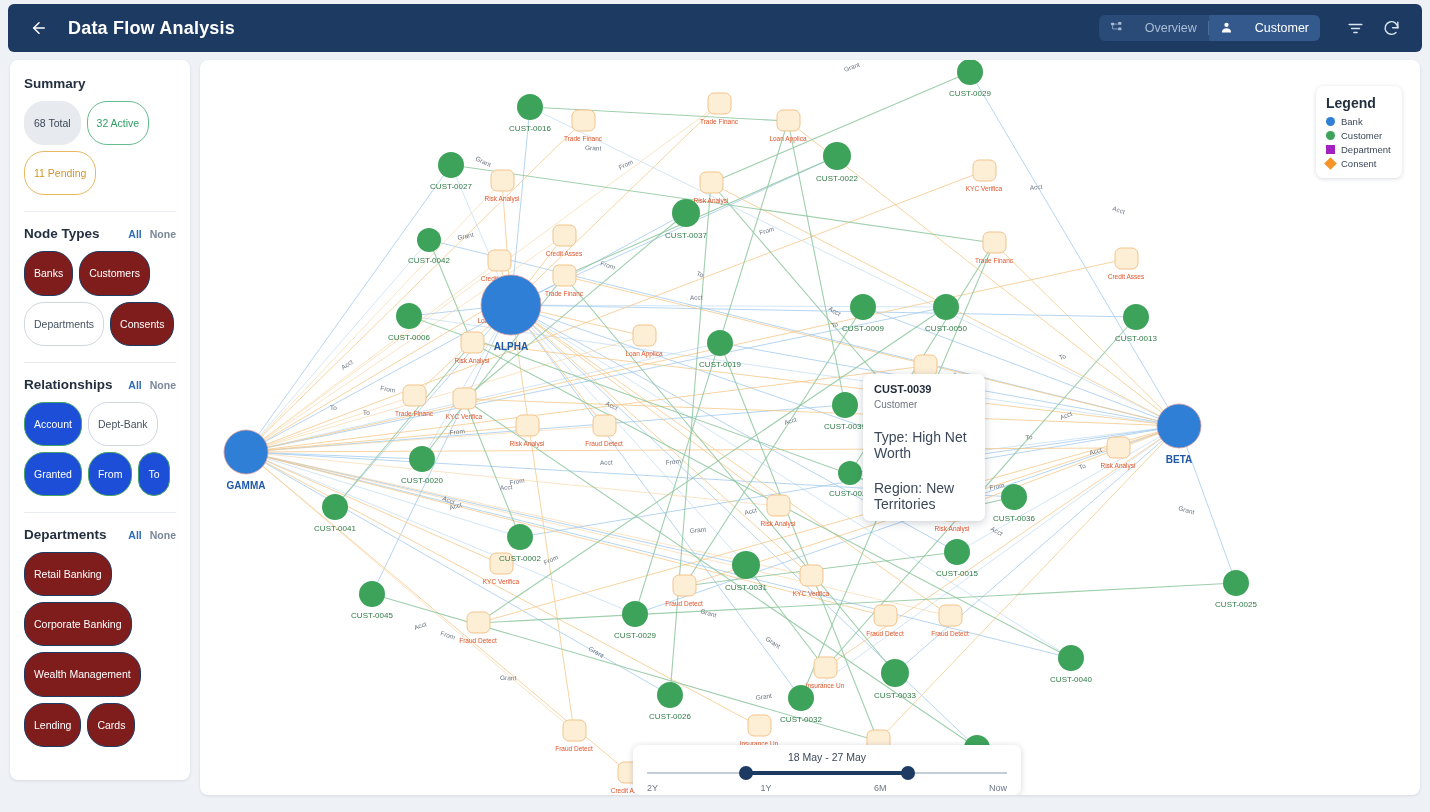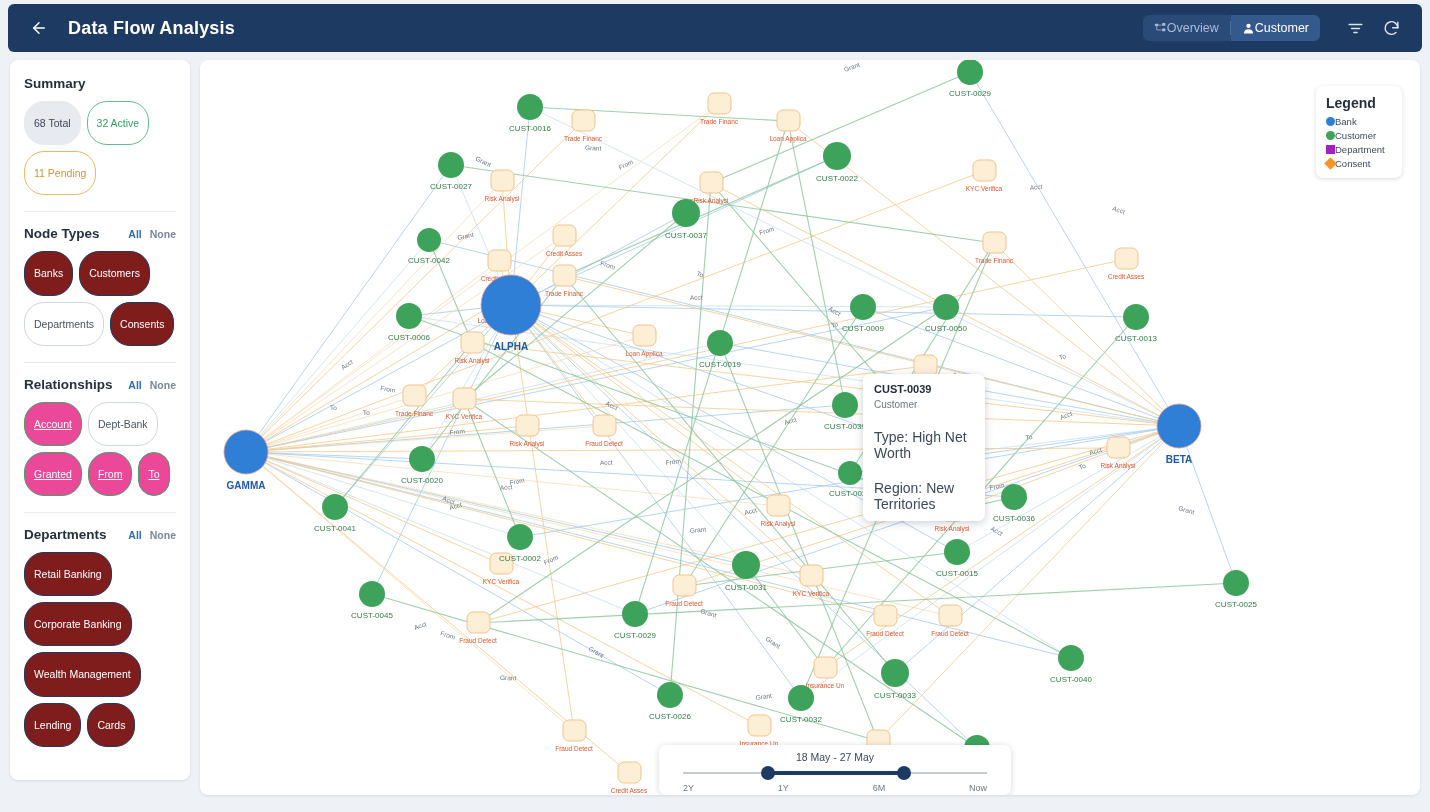--- a/index.html
+++ b/index.html
@@ -25,21 +25,21 @@
   .appbar-title {
     color: #fff; font-size: 18px; font-weight: bold; margin-left: 14px;
     letter-spacing: .2px; white-space: nowrap;
   }
   .appbar-spacer { flex: 1; }
   .seg {
     display: flex; background: #2a4a78; border-radius: 6px; overflow: hidden;
     margin-right: 14px;
   }
   .seg-item {
-    display: flex; align-items: center; gap: 0; padding: 6px 11px;
+    display: flex; align-items: flex-start; gap: 22px; padding: 6px 11px;
     font-size: 12.5px; color: #a9bcd6; cursor: pointer; border: none;
     background: transparent; white-space: nowrap;
   }
   .seg-item.active { background: #345a8d; color: #ffffff; }
   .seg-divider { width: 1px; background: #4a6d9c; margin: 6px 0; }
   .icon-btn {
     width: 30px; height: 30px; border: none; background: transparent;
     color: #dbe5f1; cursor: pointer; display: flex; align-items: center;
     justify-content: center; margin-left: 6px;
   }
@@ -65,21 +65,21 @@
   .chip {
     font-size: 10.5px; padding: 14px 9px; border-radius: 20px;
     border: 1px solid transparent; white-space: nowrap; cursor: pointer;
     line-height: 1.35;
   }
   .chip.stat-total { background: #e7eaee; color: #3c4858; border-color: #e7eaee; }
   .chip.stat-active { background: #fff; color: #2f9e63; border-color: #63bd8e; }
   .chip.stat-pending { background: #fff; color: #d2952a; border-color: #e8b962; }
   .chip.blue-on { background: #7f1d1d; color: #fff; border-color: #1d3a63; }
   .chip.blue-off { background: #fff; color: #46525f; border-color: #cfd6de; }
-  .chip.green-on { background: #ec4899; color: #fff; border-color: #43a363; text-decoration: underline; }
+  .chip.green-on { background: #1d4ed8; color: #fff; border-color: #43a363; }
   .chip.green-off { background: #fff; color: #46525f; border-color: #cfd6de; }
   .divider { height: 1px; background: #e8ebef; margin: 16px 0 14px; }
 
   
   .canvas {
     position: absolute; left: 200px; top: 60px; width: 1220px; height: 735px;
     background: #ffffff; border-radius: 8px; overflow: hidden;
     box-shadow: 0 1px 3px rgba(15,30,60,.10);
   }
   .canvas svg { display: block; width: 1220px; height: 735px; }
@@ -97,41 +97,41 @@
     font-family: "Liberation Sans", sans-serif;
   }
 
   
   .legend {
     position: absolute; right: 18px; top: 26px; width: 86px;
     background: #fff; border-radius: 7px; padding: 9px 10px;
     box-shadow: 0 1px 4px rgba(15,30,60,.16);
   }
   .legend-title { font-size: 14px; font-weight: bold; color: #24303f; margin-bottom: 5px; }
-  .legend-row { display: flex; align-items: center; margin-top: 3px; }
+  .legend-row { display: flex; align-items: center; gap: 6px; margin-top: 3px; }
   .legend-label { font-size: 9.5px; color: #3c4858; }
   .sw { width: 9px; height: 9px; flex: 0 0 auto; }
   .sw.circle { border-radius: 50%; }
   .sw.diamond { transform: rotate(45deg); }
 
   
   .tooltip {
     position: absolute; left: 663px; top: 314px; width: 122px;
     background: #fff; border-radius: 7px; padding: 9px 11px;
     box-shadow: 0 2px 9px rgba(15,30,60,.22);
   }
   .tt-title { font-size: 11px; font-weight: bold; color: #1f2a36; }
   .tt-sub { font-size: 10px; color: #6d7784; margin-top: 4px; }
   .tt-row { font-size: 14px; color: #3c4858; margin-top: 19px; }
 
   
   .timebar {
-    position: absolute; left: 459px; top: 685px; width: 352px; height: 50px;
+    position: absolute; left: 433px; top: 685px; width: 388px; height: 50px;
     background: #fff; border-radius: 7px; box-shadow: 0 1px 6px rgba(15,30,60,.18);
-    padding: 6px 24px 0;
+    padding: 6px 14px 0;
   }
   .time-range-label {
     text-align: center; font-size: 10.5px; color: #3c4858; margin-bottom: 2px;
   }
   .track-wrap { position: relative; height: 16px; }
   .track {
     position: absolute; left: 0; right: 0; top: 7px; height: 2px; background: #c3ccd8;
   }
   .track-fill {
     position: absolute; top: 6px; height: 4px; background: #1d3a63;

